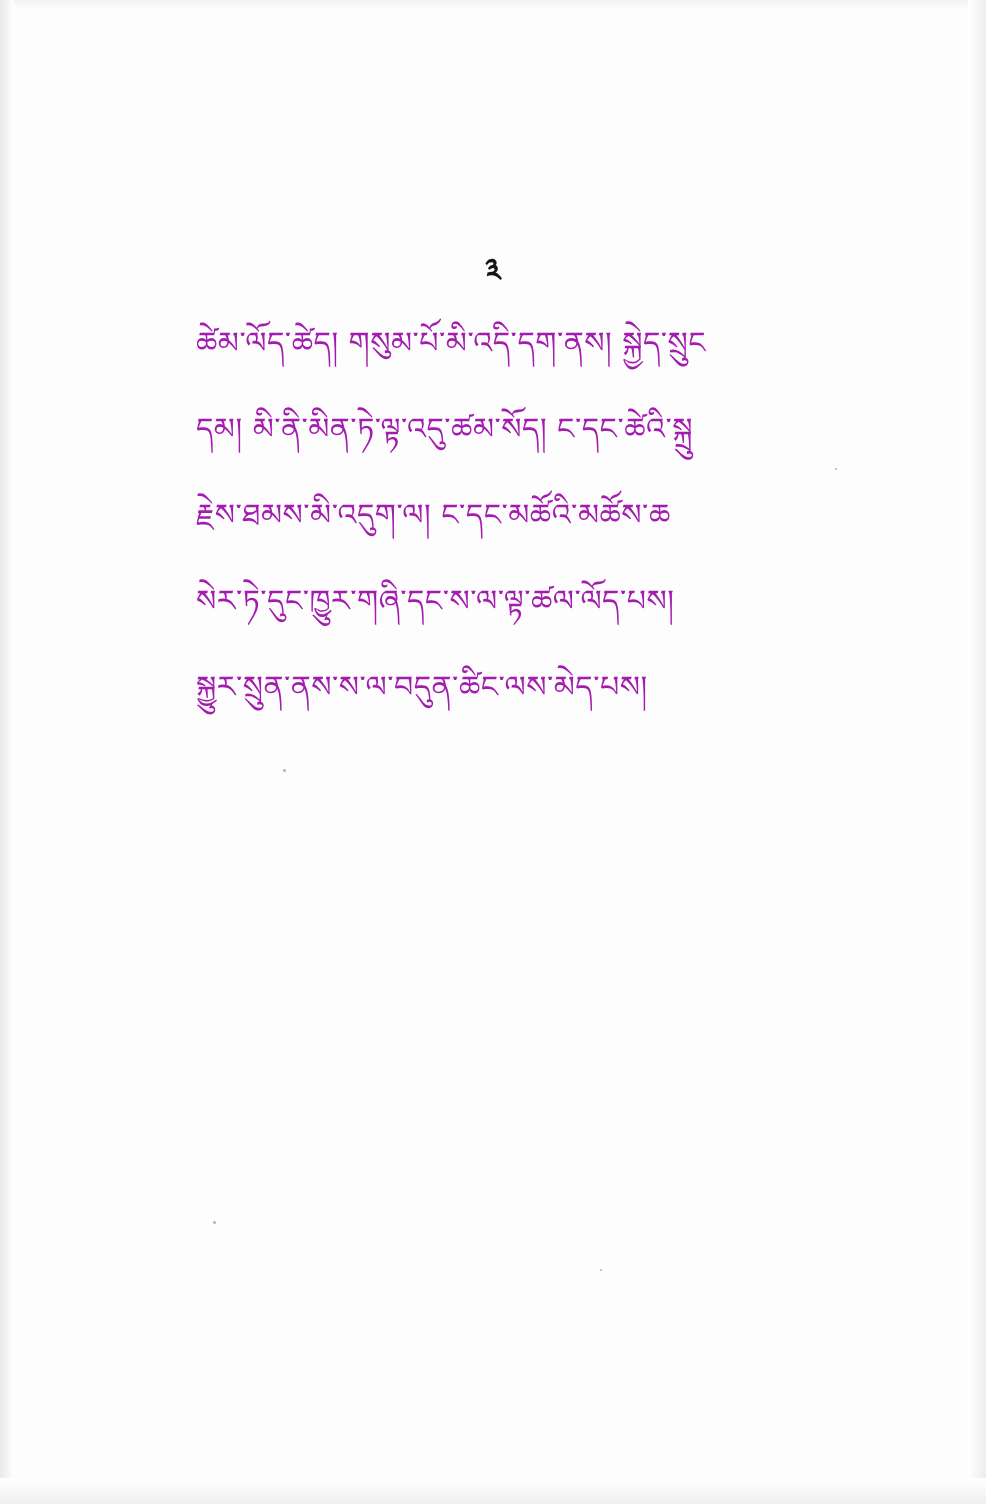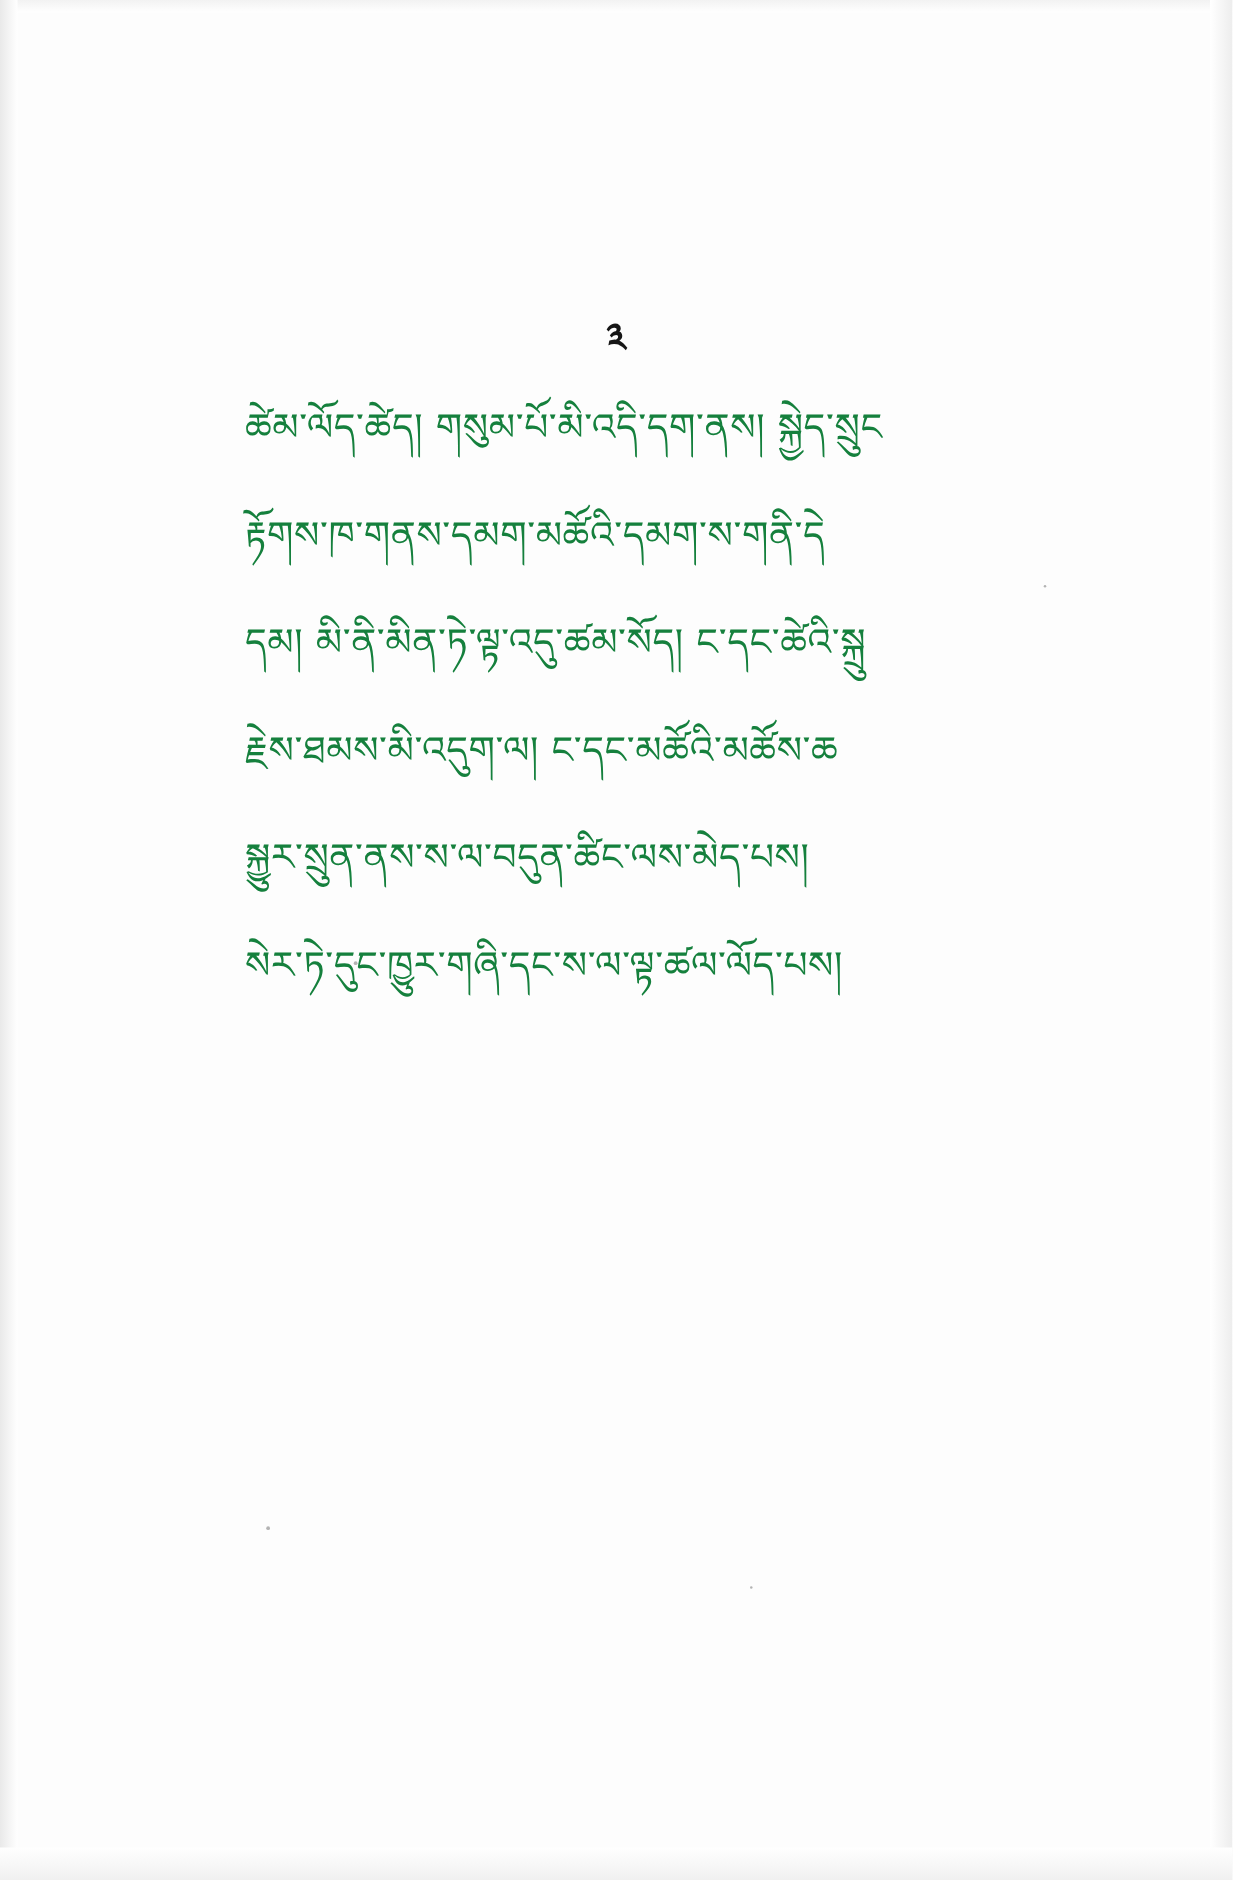--- a/index.html
+++ b/index.html
@@ -75,21 +75,21 @@
     position: absolute;
     top: 300px;
     left: 196px;
     width: 620px;
   }
 
   .tib-line {
     font-family: "DejaVu Sans", sans-serif;
     font-size: 30px;
     line-height: 86px;
-    color: #15803d;
+    color: #a21caf;
     white-space: nowrap;
     letter-spacing: 0.5px;
     text-rendering: optimizeLegibility;
   }
 
   
   .speck {
     position: absolute;
     background: #777;
     border-radius: 50%;
@@ -105,25 +105,24 @@
   <div class="edge-left"></div>
   <div class="edge-right"></div>
   <div class="edge-bottom"></div>
 
   <div class="text-block">
 
     <div class="page-number">༣</div>
 
     <div class="lines">
       <div class="tib-line">ཚེམ་ལོད་ཚེད། གསུམ་པོ་མི་འདི་དག་ནས། སྐྱེད་སྲུང</div>
-      <div class="tib-line">རྟོགས་ཁ་གནས་དམག་མཚོའི་དམག་ས་གནི་དེ</div>
       <div class="tib-line">དམ། མི་ནི་མིན་ཏེ་ལྟ་འདུ་ཚམ་སོད། ང་དང་ཚེའི་སྐྲུ</div>
       <div class="tib-line">རྗེས་ཐམས་མི་འདུག་ལ། ང་དང་མཚོའི་མཚོས་ཆ</div>
+      <div class="tib-line">སེར་ཏེ་དུང་ཁྱུར་གཞི་དང་ས་ལ་ལྟ་ཚལ་ལོད་པས།</div>
       <div class="tib-line">སྐྱུར་སྲུན་ནས་ས་ལ་བདུན་ཚིང་ལས་མེད་པས།</div>
-      <div class="tib-line">སེར་ཏེ་དུང་ཁྱུར་གཞི་དང་ས་ལ་ལྟ་ཚལ་ལོད་པས།</div>
     </div>
 
     <div class="speck" style="left:283px; top:769px; width:3px; height:3px;"></div>
     <div class="speck" style="left:213px; top:1221px; width:3px; height:3px;"></div>
     <div class="speck" style="left:600px; top:1269px; width:2px; height:2px;"></div>
     <div class="speck" style="left:835px; top:468px; width:2px; height:2px;"></div>
   </div>
 
 </div>
 

